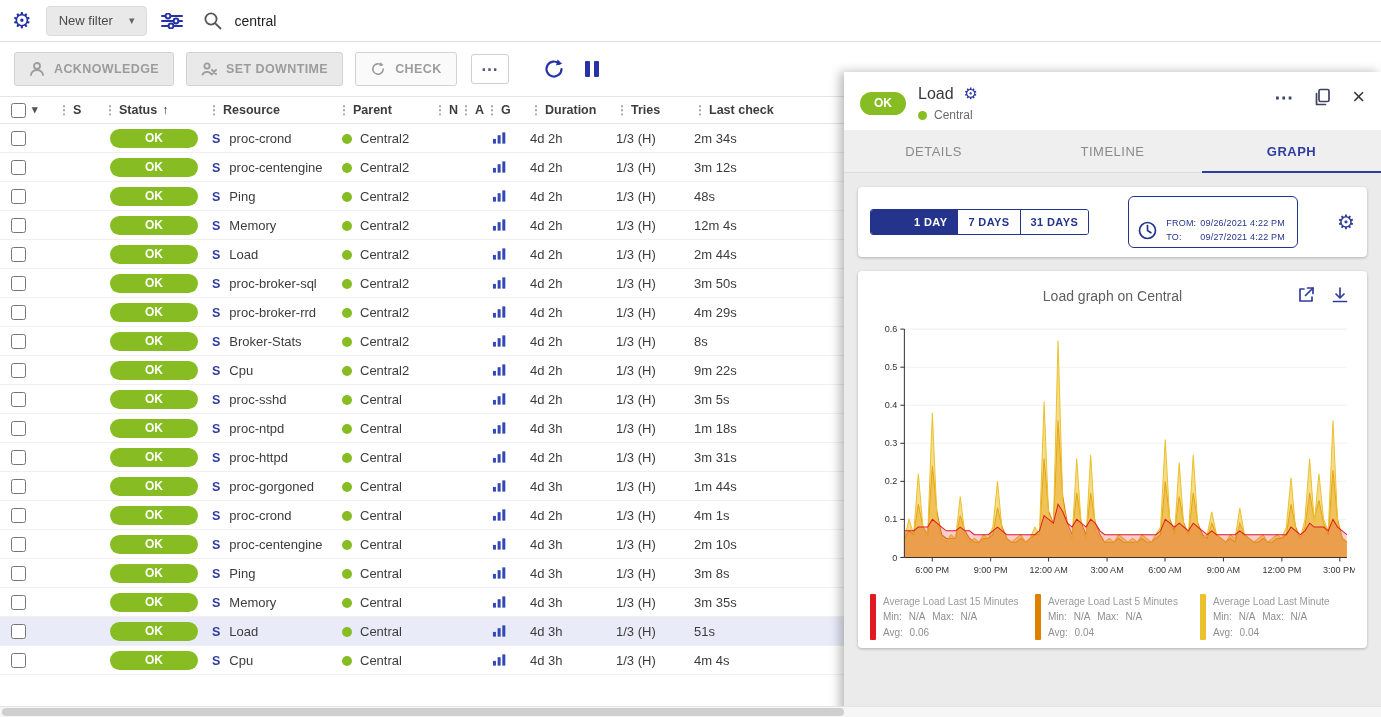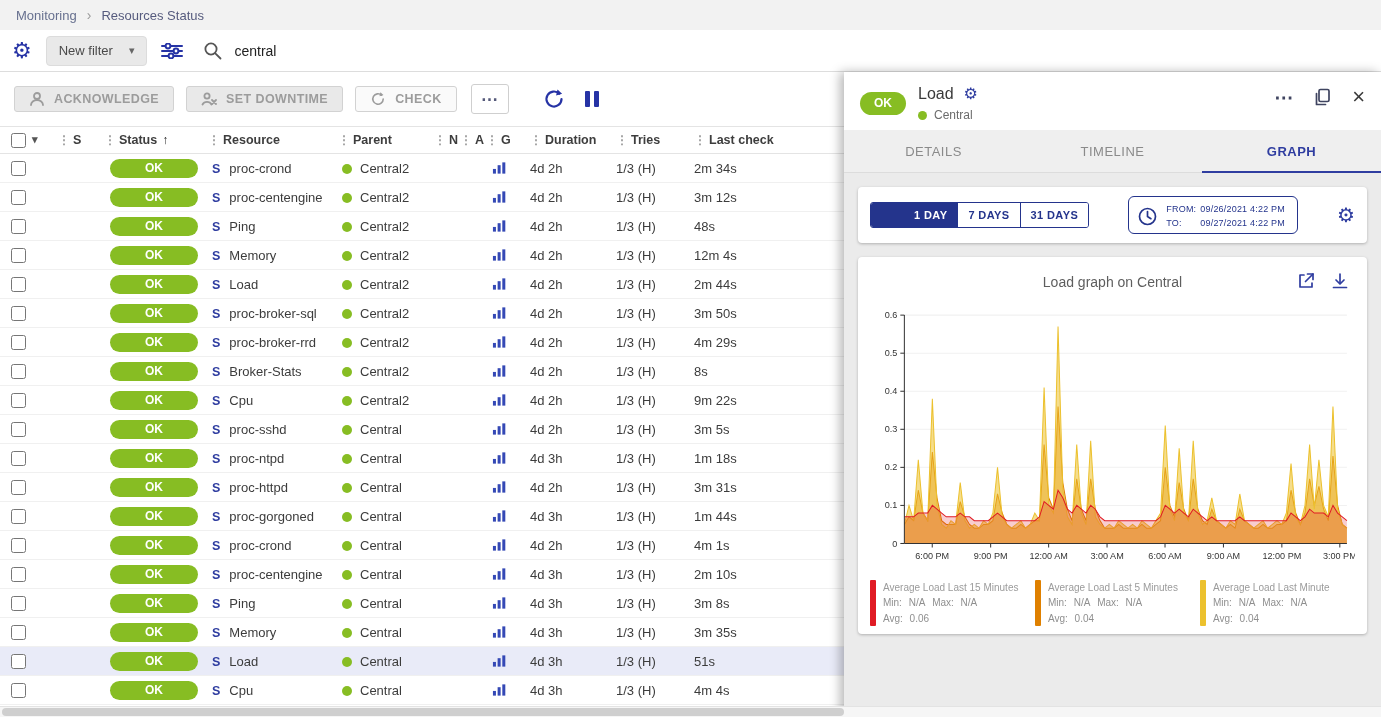--- a/index.html
+++ b/index.html
@@ -15,21 +15,21 @@
   .filter-row { height:42px; background:#fff; border-bottom:1px solid #ddd; display:flex; align-items:center; gap:14px; padding:0 12px; }
   .gear-glyph { color:#2633a5; font-size:22px; line-height:1; cursor:pointer; }
   .new-filter-btn { background:#e9e9e9; border:1px solid #dcdcdc; border-radius:4px; height:30px; padding:0 12px; display:flex; align-items:center; gap:16px; font-size:13px; color:#4a4a4a; cursor:pointer; }
   .new-filter-btn .caret { color:#666; font-size:11px; }
   .tune-ico, .search-ico { display:block; }
   .search-wrap { display:flex; align-items:center; gap:12px; margin-left:6px; }
   .search-input { border:none; outline:none; font-size:14px; color:#222; width:220px; font-family:"Liberation Sans",sans-serif; background:transparent; }
 
   
   .toolbar { height:54px; display:flex; align-items:center; gap:12px; padding:0 14px; }
-  .action-btn { height:26px; border:1px solid #d2d2d2; border-radius:3px; background:#e9e9e9; color:#9c9c9c; font-size:12.5px; font-weight:bold; letter-spacing:.4px; display:flex; align-items:center; gap:9px; padding:0 14px; cursor:default; font-family:"Liberation Sans",sans-serif; }
+  .action-btn { height:34px; border:1px solid #d2d2d2; border-radius:3px; background:#e9e9e9; color:#9c9c9c; font-size:12.5px; font-weight:bold; letter-spacing:.4px; display:flex; align-items:center; gap:9px; padding:0 14px; cursor:default; font-family:"Liberation Sans",sans-serif; }
   .action-btn.light { background:#fafafa; }
   .more-btn { height:30px; width:38px; border:1px solid #cfcfcf; border-radius:3px; background:#fff; color:#55597a; font-size:17px; font-weight:bold; display:flex; align-items:center; justify-content:center; cursor:pointer; margin-left:2px; }
   .icon-btn { background:none; border:none; cursor:pointer; display:flex; align-items:center; justify-content:center; padding:4px; }
   .pause-ico { display:flex; gap:4px; }
   .pause-ico span { width:5px; height:16px; background:#2633a5; border-radius:1px; }
 
   
   .table-wrap { position:relative; }
   table { border-collapse:collapse; table-layout:fixed; width:905px; font-size:13px; }
   thead th { height:27px; border-top:1px solid #e4e4e4; border-bottom:1px solid #e4e4e4; text-align:left; font-size:12.5px; color:#3d3d3d; font-weight:bold; white-space:nowrap; padding:0 2px; }
@@ -62,21 +62,21 @@
   .tab.active { color:#2f3da0; font-weight:bold; }
   .tab.active::after { content:""; position:absolute; left:0; right:0; bottom:-1px; height:2px; background:#2f3da0; }
 
   .panel-body { flex:1; padding:14px 14px 10px 14px; overflow:hidden; }
   .card { background:#fff; border-radius:4px; box-shadow:0 1px 3px rgba(0,0,0,.25); }
   .card.controls { display:flex; align-items:center; justify-content:space-between; padding:9px 12px; margin-bottom:14px; }
   .period-group { display:inline-flex; border:1px solid #24348c; border-radius:3px; overflow:hidden; }
   .period-btn { background:#fff; color:#24348c; border:none; border-left:1px solid #24348c; font-size:11px; font-weight:bold; letter-spacing:.4px; padding:6px 10px; cursor:pointer; font-family:"Liberation Sans",sans-serif; }
   .period-btn:first-child { border-left:none;padding-left:43px; }
   .period-btn.active { background:#24348c; color:#fff; }
-  .range-box { display:flex; align-items:center; gap:8px; border:1px solid #24348c; border-radius:6px; padding:6px 12px 3px 8px; cursor:pointer; }
+  .range-box { display:flex; align-items:center; gap:8px; border:1px solid #24348c; border-radius:6px; padding:20px 12px 3px 8px; cursor:pointer; }
   .range-lines { font-size:9px; color:#24348c; letter-spacing:.2px; line-height:1.5; }
   .range-lines .lbl { display:inline-block; min-width:34px; }
 
   .card.graph { padding:10px 12px 8px 12px; }
   .graph-title-row { position:relative; height:30px; }
   .graph-title { text-align:center; line-height:30px; font-size:14px; color:#5e5e5e; }
   .graph-actions { position:absolute; right:6px; top:5px; display:flex; gap:16px; }
   .chart-svg { display:block; width:100%; height:auto; margin-top:6px; }
   .legend { display:flex; gap:10px; margin-top:6px;align-items:flex-end; }
   .legend-item { flex:1; display:flex; gap:7px; }
@@ -89,25 +89,20 @@
   .hscroll { position:absolute; left:0; right:0; bottom:0; height:11px; background:#f6f6f6; border-top:1px solid #e3e3e3; z-index:10; }
   .hscroll .thumb { height:8px; margin-top:1px; margin-left:2px; width:61%; background:#cfcfcf; border-radius:4px; cursor:pointer; }
 
   svg.stroke-ico { fill:none; stroke-linecap:round; stroke-linejoin:round; }
 </style>
 </head>
 <body>
 
 <div class="app">
 
-  <div class="breadcrumb">
-    <span class="bc-link">Monitoring</span>
-    <span class="bc-sep">›</span>
-    <span class="bc-current">Resources Status</span>
-  </div>
 
   <div class="filter-row">
     <span class="gear-glyph">⚙</span>
     <button class="new-filter-btn">
       <span>New filter</span>
       <span class="caret">▾</span>
     </button>
     <svg class="tune-ico stroke-ico" width="22" height="16" viewBox="0 0 22 16" stroke="#2633a5" stroke-width="2">
       <line x1="1" y1="3" x2="21" y2="3"></line>
         <circle cx="7" cy="3" r="2.4" fill="#fff"></circle>

